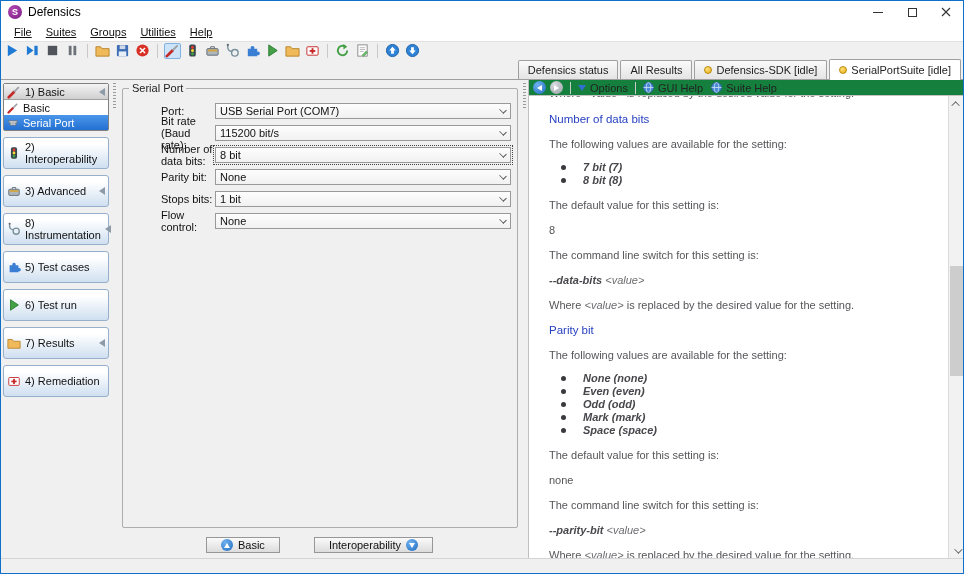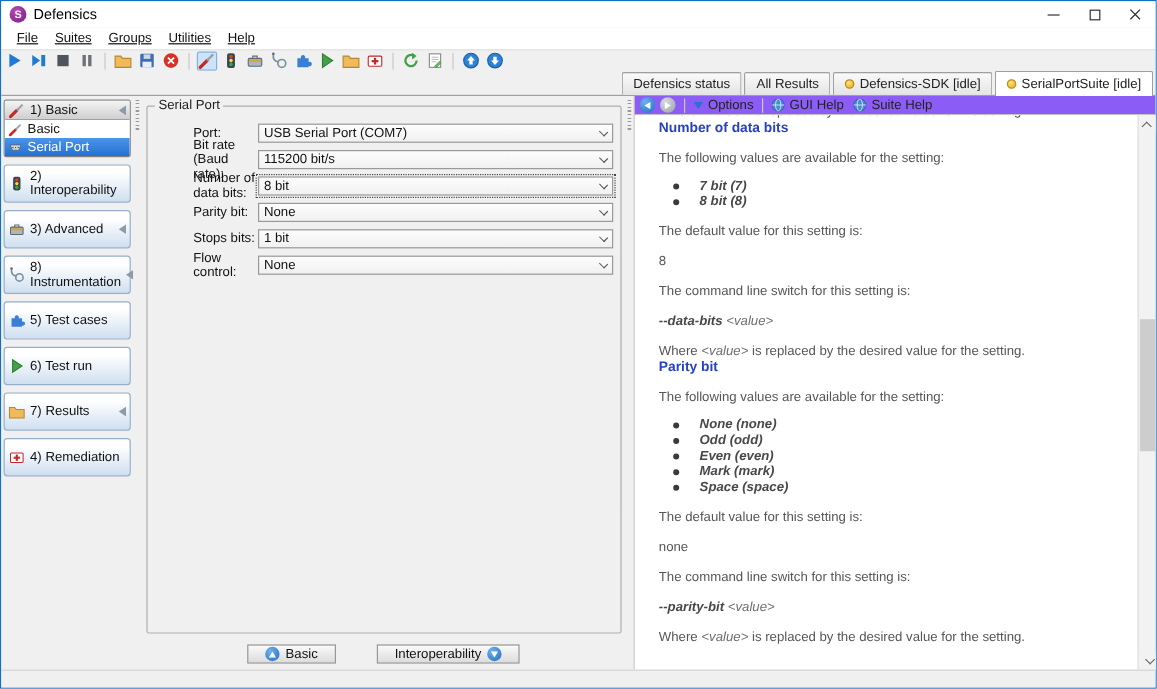--- a/index.html
+++ b/index.html
@@ -72,35 +72,35 @@
   .frow.focused .combo { outline:1px dotted #444; outline-offset:1px; }
   .form-nav { position:absolute; left:0; right:0; bottom:5px; display:flex; justify-content:center; gap:34px; }
   .nav-btn { height:16px; display:flex; align-items:center; gap:5px; padding:0 14px;
     border:1px solid #979797; background:linear-gradient(#fafafa,#dcdcdc); font-size:11px; color:#111; }
   .circ-arrow { width:12px; height:12px; border-radius:50%; background:radial-gradient(circle at 35% 30%, #6fb1ef, #1f6cc2);
     display:flex; align-items:center; justify-content:center; }
   .ca-up { width:0; height:0; border-left:3px solid transparent; border-right:3px solid transparent; border-bottom:5px solid #fff; }
   .ca-down { width:0; height:0; border-left:3px solid transparent; border-right:3px solid transparent; border-top:5px solid #fff; }
   
   .helppanel { flex:1; position:relative; background:#fff; border-left:1px solid #c0c0c0; }
-  .help-toolbar { position:absolute; left:0; right:0; top:0; height:16px; background:#8b5cf6;
+  .help-toolbar { position:absolute; left:0; right:0; top:0; height:16px; background:#15803d;
     border-bottom:1px solid #c4c4c4; display:flex; align-items:center; gap:4px; padding-left:4px; }
   .ht-label { font-size:11px; color:#222; }
   .hsep { width:1px; height:12px; background:#c9c9c9; margin:0 3px; }
   .nav-circ { width:13px; height:13px; border-radius:50%; display:flex; align-items:center; justify-content:center; }
   .nav-back { background:radial-gradient(circle at 35% 30%, #6fb1ef, #1f6cc2); }
   .nav-fwd { background:radial-gradient(circle at 35% 30%, #d7dbdf, #9aa0a6); }
   .arr-l { width:0; height:0; border-top:3px solid transparent; border-bottom:3px solid transparent; border-right:5px solid #fff; }
   .arr-r { width:0; height:0; border-top:3px solid transparent; border-bottom:3px solid transparent; border-left:5px solid #fff; }
   .tri-down-blue { width:0; height:0; border-left:4px solid transparent; border-right:4px solid transparent; border-top:6px solid #2f6fd0; }
   .help-content { position:absolute; left:0; top:16px; right:15px; bottom:0; background:#fff;
     overflow:hidden; padding-left:20px; padding-right:10px; font-size:11px; color:#56565a; }
   .clip-line { height:5px; overflow:hidden; }
   .clip-line span { display:block; margin-top:-9px; font-size:11px; color:#56565a; }
-  .h-heading { font-size:11.5px; font-weight:bold; color:#2742c0; line-height:13px; }
+  .h-heading { margin-top:12px; font-size:11.5px; font-weight:normal; color:#2742c0; line-height:13px; }
   .h-para { margin-top:12px; line-height:13px; }
   .h-list { margin-top:10px; list-style:none; }
   .h-list li { line-height:13px; padding-left:34px; position:relative; font-weight:bold; font-style:italic; color:#48484c; }
   .h-list li::before { content:""; position:absolute; left:12px; top:4px; width:5px; height:5px; border-radius:50%; background:#3a3a3e; }
   .h-cmd { margin-top:12px; line-height:13px; }
   .cmd-switch { font-weight:bold; font-style:italic; color:#48484c; }
   .cmd-arg { font-style:italic; color:#6e6e72; }
   
   .scrollbar { position:absolute; top:16px; right:0; bottom:0; width:15px; background:#f2f2f2; border-left:1px solid #dcdcdc; }
   .sb-btn { position:absolute; left:0; width:15px; height:15px; background:#f2f2f2; display:flex; align-items:center; justify-content:center; }
@@ -484,22 +484,22 @@
         <div class="h-cmd">
           <span class="cmd-switch">--data-bits</span>
           <span class="cmd-arg">&lt;value&gt;</span>
         </div>
         <div class="h-para"><span>Where </span><span class="cmd-arg">&lt;value&gt;</span><span> is replaced by the desired value for the setting.</span></div>
 
         <div class="h-heading">Parity bit</div>
         <div class="h-para">The following values are available for the setting:</div>
         <ul class="h-list">
           <li>None (none)</li>
+          <li>Even (even)</li>
           <li>Odd (odd)</li>
-          <li>Even (even)</li>
           <li>Mark (mark)</li>
           <li>Space (space)</li>
         </ul>
         <div class="h-para">The default value for this setting is:</div>
         <div class="h-para">none</div>
         <div class="h-para">The command line switch for this setting is:</div>
         <div class="h-cmd">
           <span class="cmd-switch">--parity-bit</span>
           <span class="cmd-arg">&lt;value&gt;</span>
         </div>

